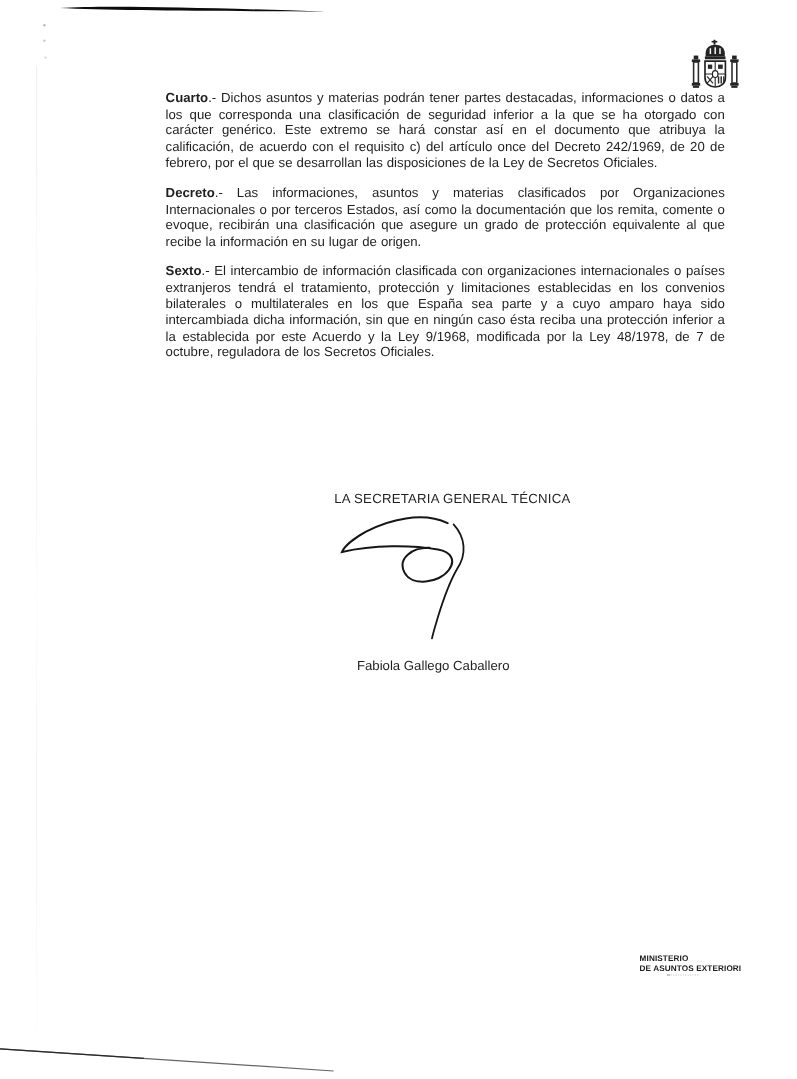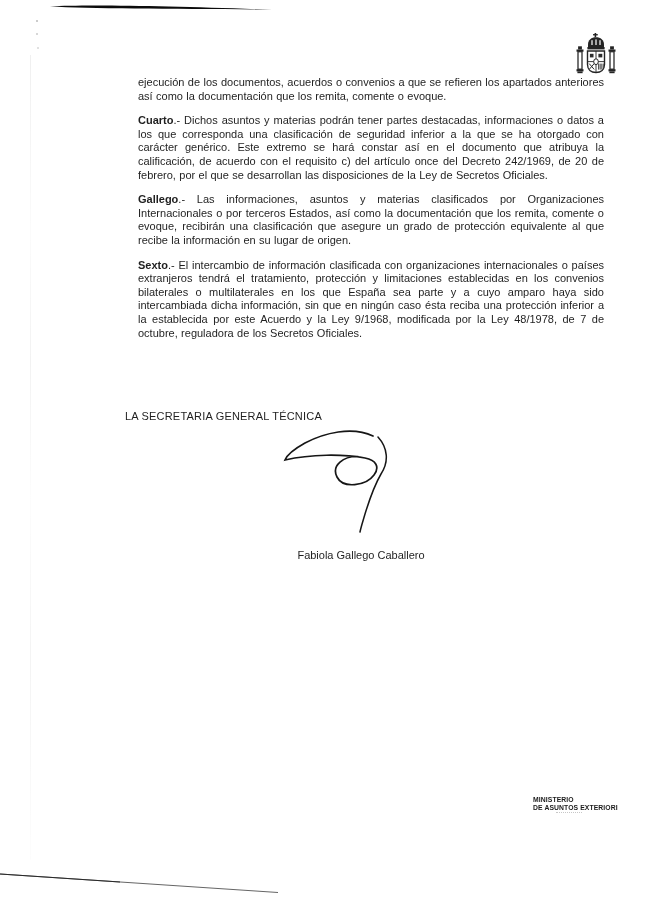--- a/index.html
+++ b/index.html
@@ -16,21 +16,21 @@
   }
   .specks{position:absolute;left:36px;top:20px;width:2px;height:2px;border-radius:50%;
     background:rgba(120,120,120,.5);box-shadow:0 13px 0 rgba(120,120,120,.4),1px 27px 0 rgba(140,140,140,.35);}
   
   .emblem{position:absolute;left:575px;top:33px;}
   
   .textblock{position:absolute;left:138px;top:76px;width:466px;}
   .textblock p{margin:0 0 11px 0;font-size:11px;line-height:13.6px;text-align:justify;word-spacing:.3px;}
   .textblock p strong{font-weight:700;}
   
-  .sig-title{position:absolute;left:125px;top:410px;width:446px;font-size:11px;letter-spacing:.2px;}
+  .sig-title{position:absolute;left:154px;top:410px;width:446px;text-align:center;font-size:11px;letter-spacing:.2px;}
   .sig-svg{position:absolute;left:278px;top:429px;}
   .signer{position:absolute;left:144px;top:501px;width:434px;text-align:center;font-size:11px;margin-top:48px;}
   
   .ministry{position:absolute;left:533px;top:796px;font-size:6.8px;font-weight:700;
     line-height:7.6px;letter-spacing:.1px;color:#1a1a1a;white-space:nowrap;}
   .smudge{position:absolute;left:556px;top:812px;width:26px;height:0;border-top:1px dotted #9a9a9a;opacity:.55;}
 </style>
 </head>
 <body>
 
@@ -75,23 +75,22 @@
       <rect x="23.2" y="30.6" width="1.2" height="6" fill="#2c2c2c"></rect>
       <rect x="25.4" y="30.6" width="1.2" height="6" fill="#2c2c2c"></rect>
       <rect x="27.6" y="30.6" width="1" height="6" fill="#2c2c2c"></rect>
       <line x1="14.2" y1="30.6" x2="19.2" y2="36.4" stroke="#2c2c2c" stroke-width="1"></line>
       <line x1="19.2" y1="30.6" x2="14.2" y2="36.4" stroke="#2c2c2c" stroke-width="1"></line>
       <ellipse cx="21" cy="28.7" rx="2.3" ry="2.9" fill="#ffffff" stroke="#242424" stroke-width="1"></ellipse>
     </g>
   </svg>
 
   <div class="textblock">
-    <p><strong></strong><span>ejecución de los documentos, acuerdos o convenios a que se refieren los apartados anteriores así como la documentación que los remita, comente o evoque.</span></p>
     <p><strong>Cuarto</strong><span>.- Dichos asuntos y materias podrán tener partes destacadas, informaciones o datos a los que corresponda una clasificación de seguridad inferior a la que se ha otorgado con carácter genérico. Este extremo se hará constar así en el documento que atribuya la calificación, de acuerdo con el requisito c) del artículo once del Decreto 242/1969, de 20 de febrero, por el que se desarrollan las disposiciones de la Ley de Secretos Oficiales.</span></p>
-    <p><strong>Gallego</strong><span>.- Las informaciones, asuntos y materias clasificados por Organizaciones Internacionales o por terceros Estados, así como la documentación que los remita, comente o evoque, recibirán una clasificación que asegure un grado de protección equivalente al que recibe la información en su lugar de origen.</span></p>
+    <p><strong>Decreto</strong><span>.- Las informaciones, asuntos y materias clasificados por Organizaciones Internacionales o por terceros Estados, así como la documentación que los remita, comente o evoque, recibirán una clasificación que asegure un grado de protección equivalente al que recibe la información en su lugar de origen.</span></p>
     <p><strong>Sexto</strong><span>.- El intercambio de información clasificada con organizaciones internacionales o países extranjeros tendrá el tratamiento, protección y limitaciones establecidas en los convenios bilaterales o multilaterales en los que España sea parte y a cuyo amparo haya sido intercambiada dicha información, sin que en ningún caso ésta reciba una protección inferior a la establecida por este Acuerdo y la Ley 9/1968, modificada por la Ley 48/1978, de 7 de octubre, reguladora de los Secretos Oficiales.</span></p>
   </div>
 
   <div class="sig-title">LA SECRETARIA GENERAL TÉCNICA</div>
 
   <svg class="sig-svg" width="112" height="106" viewBox="0 0 112 106">
     <path d="M95,7 C74,-3 46,4 27,14 C18,19 9,26 7,31 C33,25 65,25 87,29 C98,31 102,38 96,46 C88,57 65,60 59,48 C53,36 66,27 80,27.5" fill="none" stroke="#161616" stroke-width="1.7" stroke-linecap="round"></path>
     <path d="M100,8 C110,19 111,33 103,45 C96,57 91,72 87,85 C85,92 83,98 82,103" fill="none" stroke="#161616" stroke-width="1.5" stroke-linecap="round"></path>
   </svg>
 

